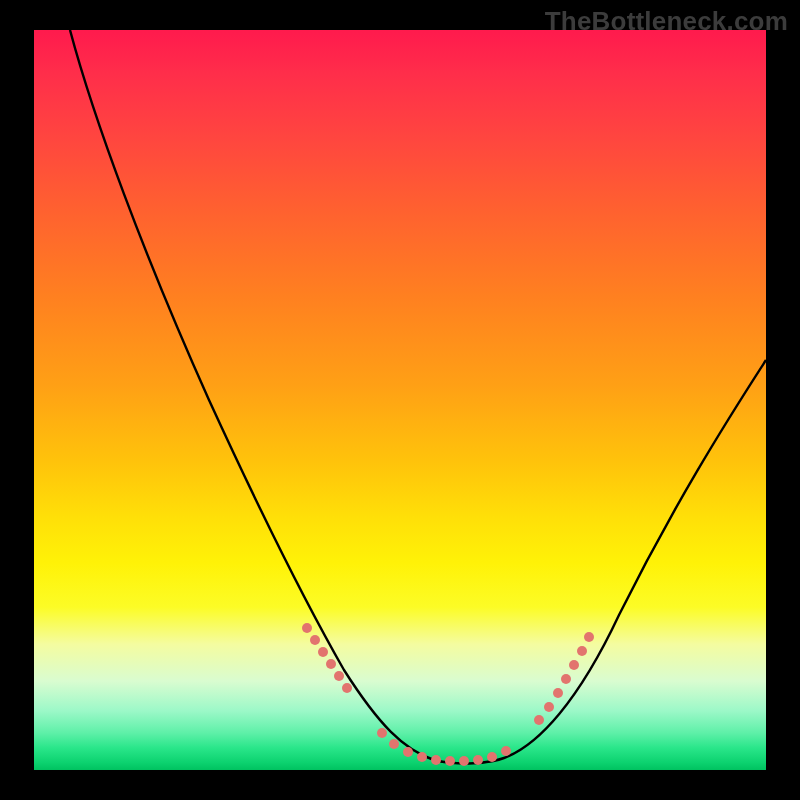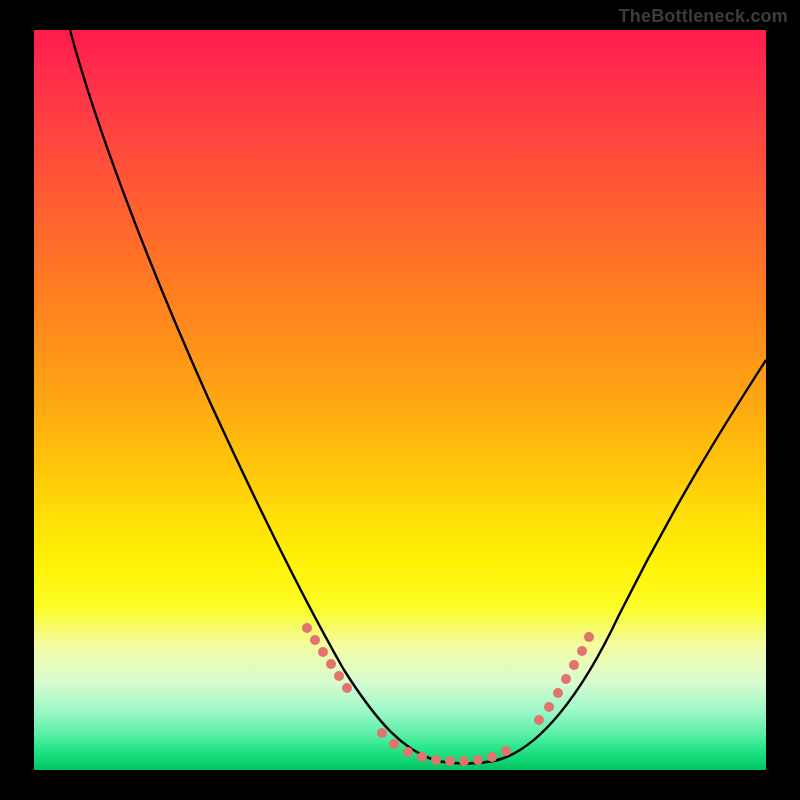--- a/index.html
+++ b/index.html
@@ -36,21 +36,21 @@
       #0cd26f 99%,
       #00c260 100%
     );
     box-sizing: border-box;
   }
   .watermark {
     position: absolute;
     top: 6px;
     right: 12px;
     color: #3c3c3c;
-    font-size: 18px;
+    font-size: 26px;
     font-weight: 600;
     letter-spacing: 0.2px;
     z-index: 10;
     user-select: none;
   }
   svg.curve {
     position: absolute;
     left: 34px;
     top: 30px;
     width: 732px;

